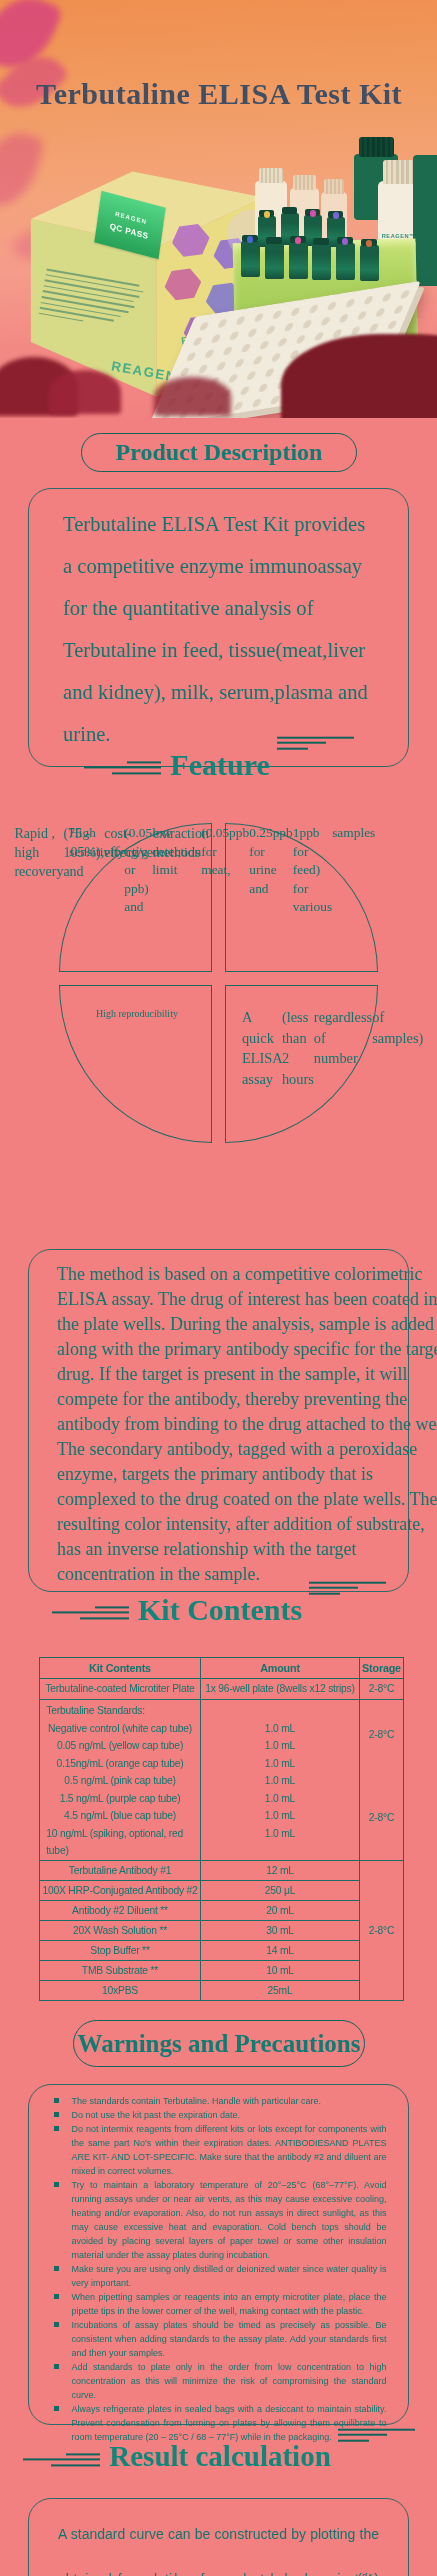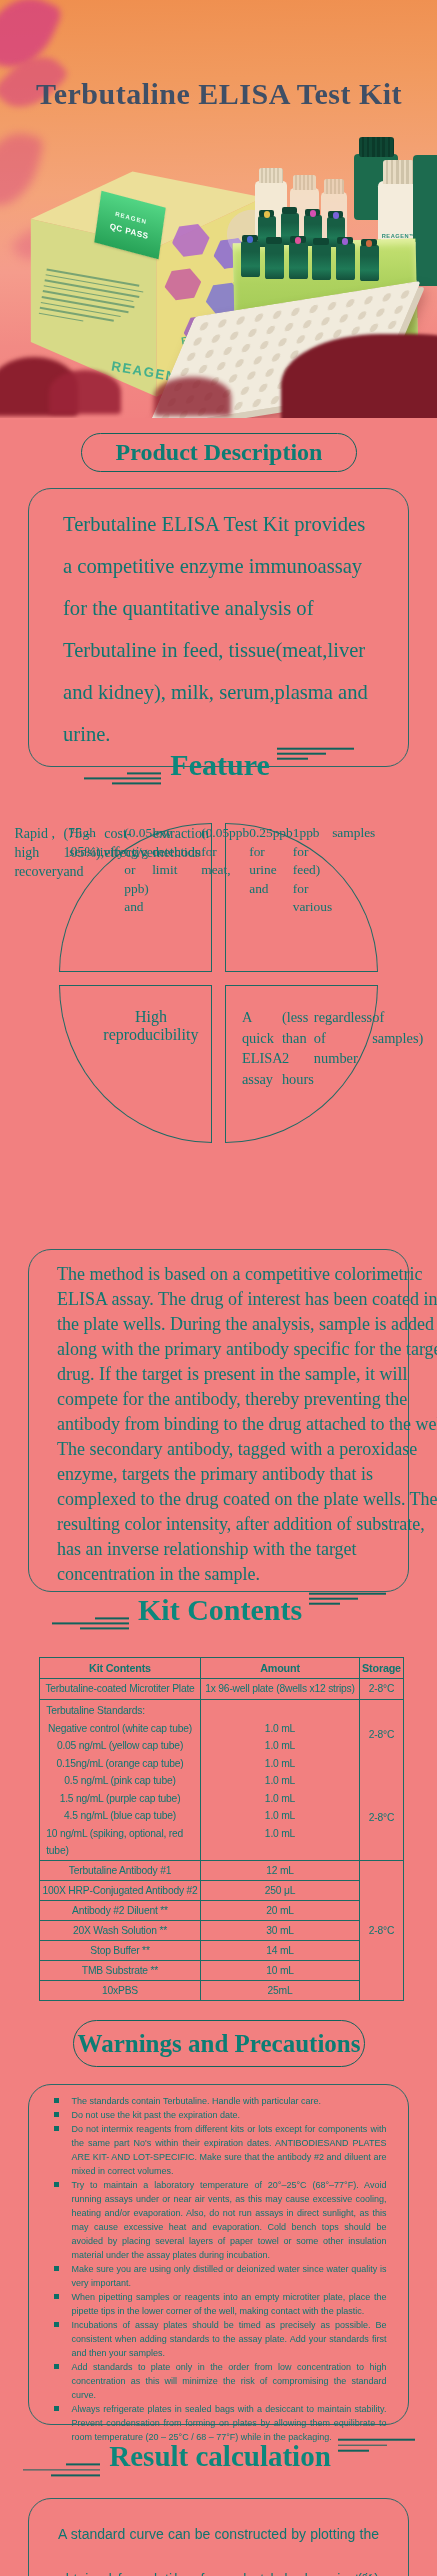--- a/index.html
+++ b/index.html
@@ -58,39 +58,39 @@
   .mound{position:absolute;border-radius:50% 50% 6% 6%;}
   .mound.m1{left:-10.3px;top:357px;width:88px;height:59px;background:#8c1f2e;filter:blur(2.1px);}
   .mound.m2{left:49px;top:370px;width:72px;height:44px;background:#9c2438;filter:blur(2.1px);opacity:.9;}
   .mound.m3{left:154px;top:377px;width:77px;height:39px;background:#8c1f2e;filter:blur(2.6px);opacity:.8;}
   .mound.m4{left:281px;top:334px;width:222px;height:113px;background:#7c1b28;filter:blur(1.5px);border-radius:45% 40% 0 0;}
   
   .pill{position:absolute;left:50%;transform:translateX(-50%);border:1.8px solid #11635c;border-radius:36px;
         color:#0c7d74;font-family:"Liberation Serif",serif;font-weight:bold;text-align:center;
         display:flex;align-items:center;justify-content:center;background:transparent;}
   .rbox{position:absolute;left:28px;width:381px;border:1.5px solid #2b6a68;border-radius:23px;color:#0e7670;box-sizing:border-box;}
-  .dheading{position:absolute;left:0;width:100%;display:flex;align-items:center;justify-content:center;
+  .dheading{position:absolute;left:0;width:100%;display:flex;justify-content:center;
         color:#0c877c;font-family:"Liberation Serif",serif;font-weight:bold;}
   .hl{display:flex;flex-direction:column;gap:3.6px;}
   .hl i{display:block;height:1.8px;background:#11635c;}
   .hl.lft{align-items:flex-end;transform:translateY(13.4px);margin-right:9.3px;}
   .hl.rgt{align-items:flex-start;transform:translateY(-11.3px);margin-left:7.2px;}
   
   .desc-box{top:488px;height:279px;padding:14.4px 34px;font-family:"Liberation Serif",serif;font-size:20.6px;}
   .desc-box .line{line-height:42px;white-space:nowrap;}
   .proc-box{top:1249px;height:343px;padding:12.4px 28px;font-family:"Liberation Serif",serif;font-size:18px;}
   .proc-box .line{line-height:25px;white-space:nowrap;}
   
   .fcircle{position:absolute;left:59px;top:823px;width:319px;height:320px;
         display:grid;grid-template-columns:153px 153px;grid-template-rows:149px 158px;gap:13.4px;}
   .quad{border:1.3px solid #1d6a64;color:#0e7670;font-family:"Liberation Serif",serif;box-sizing:border-box;
         display:flex;flex-direction:row;}
   .quad.tl{border-top-left-radius:100% 100%;justify-content:flex-end;padding:0 2.1px 4.1px 30px;font-size:14px;line-height:19px;}
   .quad.tr{border-top-right-radius:100% 100%;justify-content:flex-end;padding:0 2.1px 2.1px 8.2px;font-size:13.4px;line-height:18.5px;}
-  .quad.bl{border-bottom-left-radius:100% 100%;padding:21.6px 5.2px 0 36px;font-size:16px;text-align:center;}
+  .quad.bl{border-bottom-left-radius:100% 100%;padding:21.6px 5.2px 0 36px;font-size:10px;text-align:center;}
   .quad.br{border-bottom-right-radius:100% 100%;padding:20.6px 8.2px 0 15.5px;font-size:14.4px;line-height:20.6px;}
   
   .kit-table{position:absolute;left:39px;top:1657px;width:364px;border-collapse:collapse;color:#0e7670;
         font-size:10.3px;letter-spacing:-0.2px;table-layout:fixed;}
   .kit-table th,.kit-table td{border:1.3px solid #1d6a64;text-align:center;padding:0;}
   .kit-table th{font-size:10.8px;height:19.6px;font-weight:bold;}
   .kit-table .r-plate td{height:20.6px;}
   .kit-table td.stds{vertical-align:top;padding-top:2.1px;margin-top:16px;}
   .sline{height:17.5px;line-height:17.5px;overflow:hidden;}
   .sline.left{text-align:left;padding-left:6.2px;}

